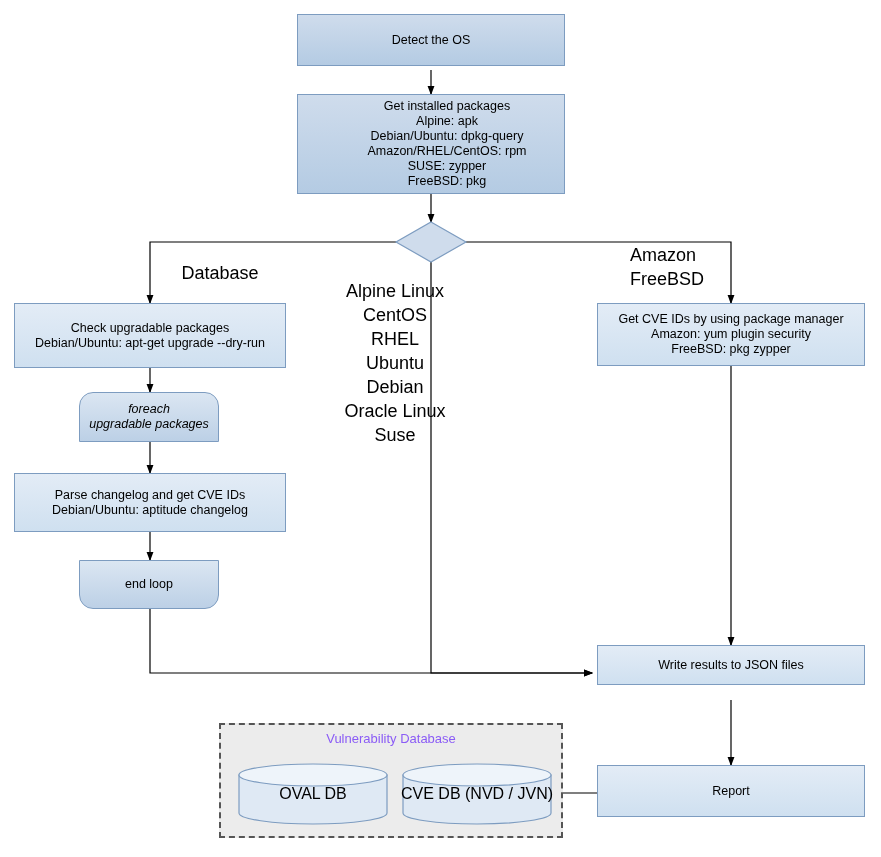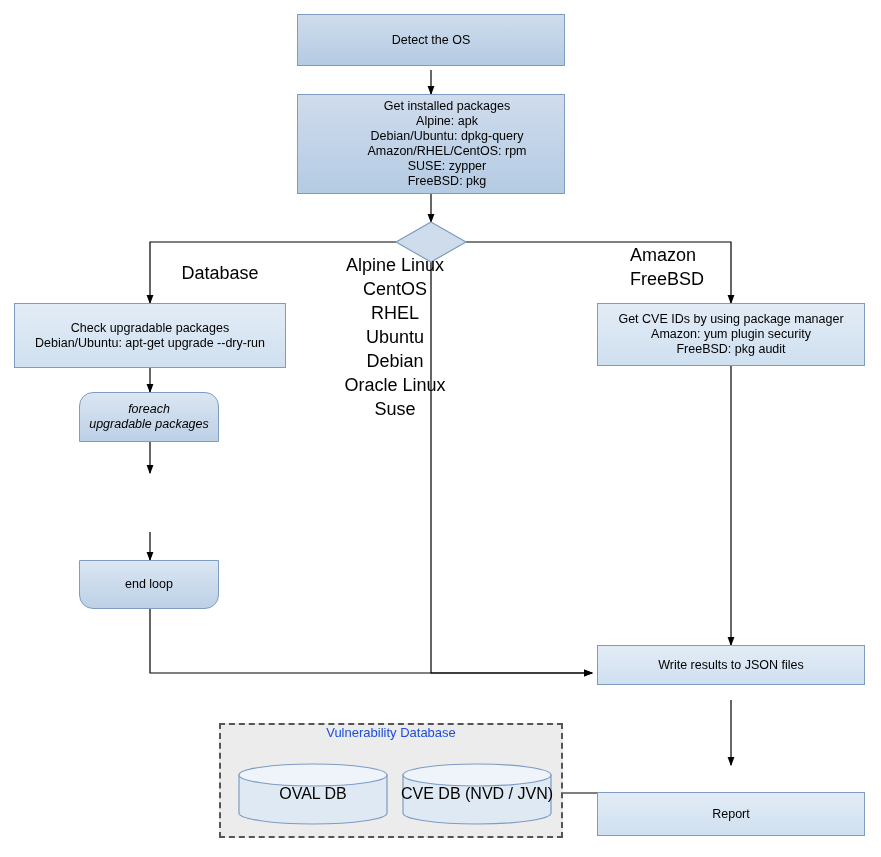--- a/index.html
+++ b/index.html
@@ -64,23 +64,23 @@
   .db-group {
     position: absolute;
     box-sizing: border-box;
     border: 2px dashed #555555;
     background: #ececec;
   }
   .db-group-title {
     position: absolute;
     width: 100%;
     text-align: center;
-    top: 0;
+    top: 6px;
     font-size: 13px;
-    color: #1d4ed8;
+    color: #8b5cf6;
   }
   .cylinder {
     position: absolute;
     box-sizing: border-box;
   }
   .cylinder .cyl-svg {
     position: absolute;
     left: 0;
     top: 0;
   }
@@ -139,47 +139,49 @@
 
   <div class="node rect" style="left:297px; top:94px; width:268px; height:100px;padding-left:32px;">Get installed packages
 Alpine: apk
 Debian/Ubuntu: dpkg-query
 Amazon/RHEL/CentOS: rpm
 SUSE: zypper
 FreeBSD: pkg</div>
 
   <div class="edge-label" style="left:150px; top:261px; width:140px;">Database</div>
 
-  <div class="edge-label" style="left:315px; top:253px; width:160px;">Alpine Linux
+  <div class="edge-label" style="left:315px; top:279px; width:160px;">Alpine Linux
 CentOS
 RHEL
 Ubuntu
 Debian
 Oracle Linux
 Suse</div>
 
   <div class="edge-label" style="left:630px; top:243px; width:160px; text-align:left;">Amazon
 FreeBSD</div>
 
   <div class="node rect pale" style="left:14px; top:303px; width:272px; height:65px;">Check upgradable packages
 Debian/Ubuntu: apt-get upgrade --dry-run</div>
 
   <div class="node loop" style="left:79px; top:392px; width:140px; height:50px;font-style:italic;">foreach
 upgradable  packages</div>
 
+  <div class="node rect pale" style="left:14px; top:473px; width:272px; height:59px;">Parse changelog and get  CVE IDs
+Debian/Ubuntu: aptitude changelog</div>
 
   <div class="node loop-end" style="left:79px; top:560px; width:140px; height:49px;">end loop</div>
 
   <div class="node rect pale" style="left:597px; top:303px; width:268px; height:63px;">Get CVE IDs by using package manager
 Amazon: yum plugin security
-FreeBSD: pkg audit</div>
+FreeBSD: pkg zypper</div>
 
   <div class="node rect pale" style="left:597px; top:645px; width:268px; height:40px;">Write results to JSON files</div>
 
-  <div class="node rect pale" style="left:597px; top:792px; width:268px; height:44px;text-align:center;">Report</div>
+  <div class="node rect pale" style="left:597px; top:765px; width:268px; height:52px;text-align:center;">Report</div>
 
   <div class="db-group" style="left:219px; top:723px; width:344px; height:115px;">
     <div class="db-group-title">Vulnerability Database</div>
 
     <div class="cylinder" style="left:16px; top:38px; width:152px; height:62px;">
       <svg class="cyl-svg" width="152" height="62" viewBox="0 0 152 62">
         <path d="M2,12 L2,50 A74,11 0 0 0 150,50 L150,12 Z" fill="#dfe9f4" stroke="#7d9cc0" stroke-width="1.2"></path>
         <ellipse cx="76" cy="12" rx="74" ry="11" fill="#eef4fa" stroke="#7d9cc0" stroke-width="1.2"></ellipse>
       </svg>
       <div class="cyl-label">OVAL DB</div>

